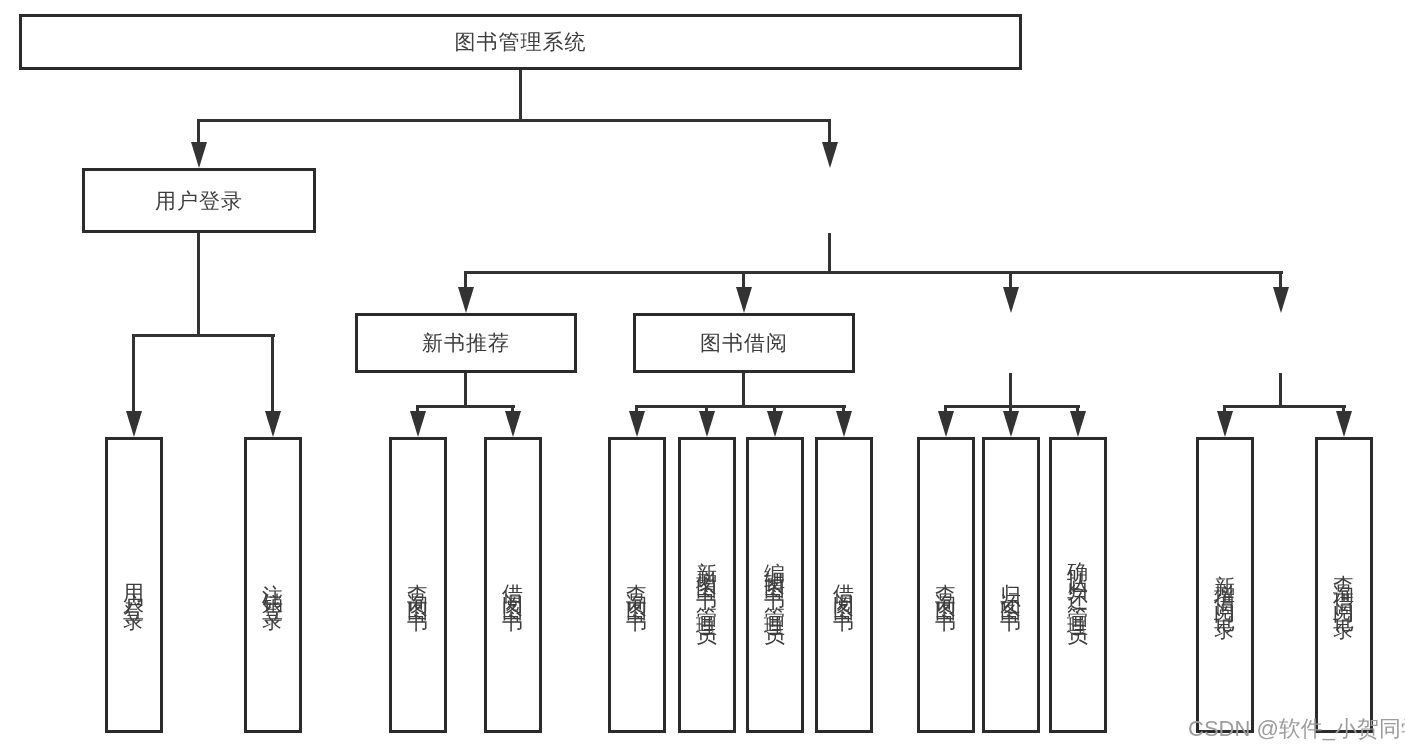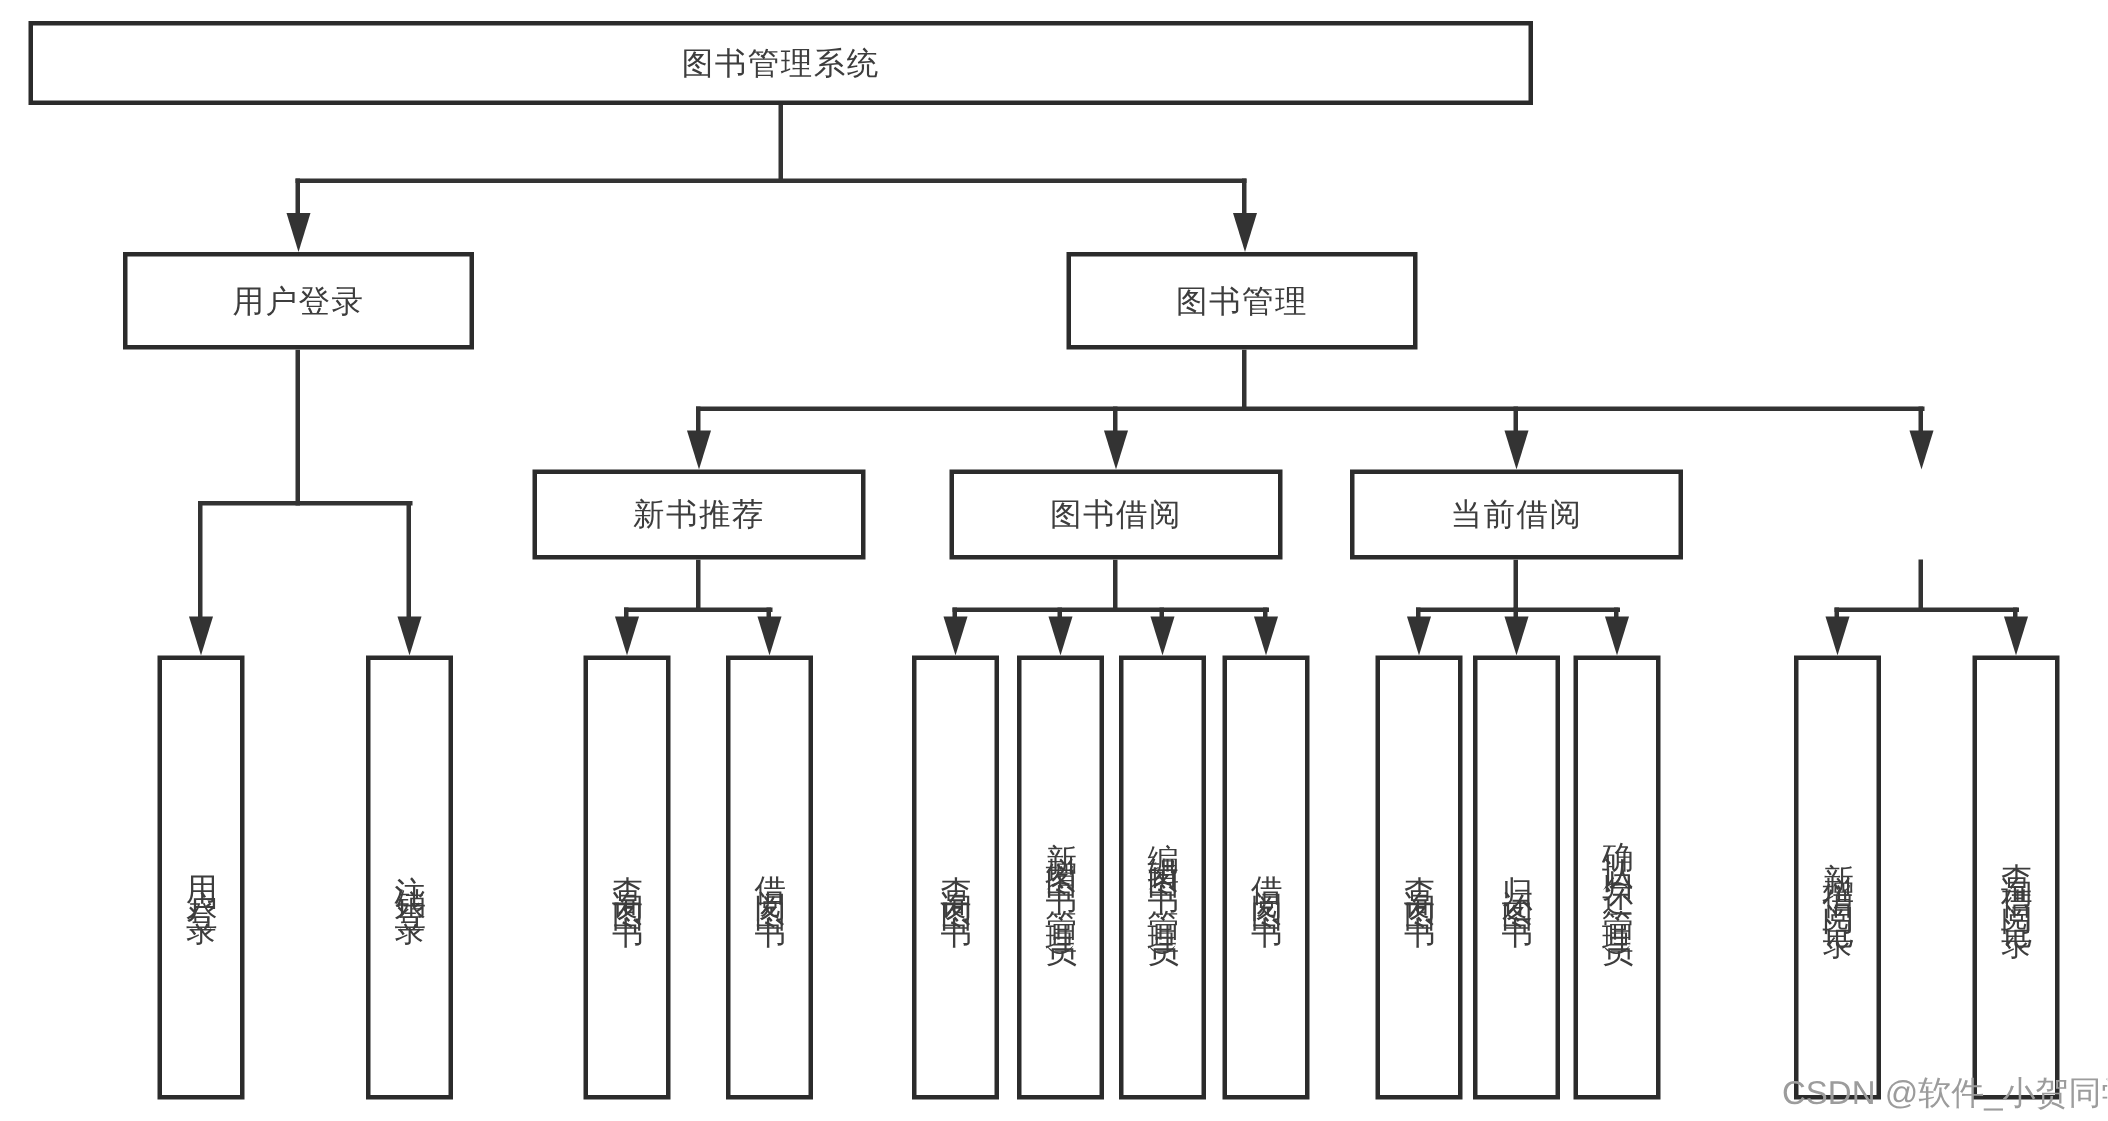--- a/index.html
+++ b/index.html
@@ -28,25 +28,23 @@
   }
 </style>
 </head>
 <body>
 
 <div id="canvas">
 
   <div class="box" style="left:19px;top:14px;width:1003px;height:56px">图书管理系统</div>
 
   <div class="box" style="left:82px;top:168px;width:234px;height:65px">用户登录</div>
-  <div class="box" style="left:711px;top:168px;width:234px;height:65px">图书管理</div>
 
   <div class="box" style="left:633px;top:313px;width:222px;height:60px">图书借阅</div>
   <div class="box" style="left:355px;top:313px;width:222px;height:60px">新书推荐</div>
-  <div class="box" style="left:900px;top:313px;width:222px;height:60px">当前借阅</div>
 
   <div class="box v" style="left:105px;top:437px;width:58px;height:296px">用户登录</div>
   <div class="box v" style="left:244px;top:437px;width:58px;height:296px">注销登录</div>
 
   <div class="box v" style="left:389px;top:437px;width:58px;height:296px">查询图书</div>
   <div class="box v" style="left:484px;top:437px;width:58px;height:296px">借阅图书</div>
 
   <div class="box v" style="left:608px;top:437px;width:58px;height:296px">查询图书</div>
   <div class="box v" style="left:678px;top:437px;width:58px;height:296px">新增图书（管理员）</div>
   <div class="box v" style="left:746px;top:437px;width:58px;height:296px">编辑图书（管理员）</div>

